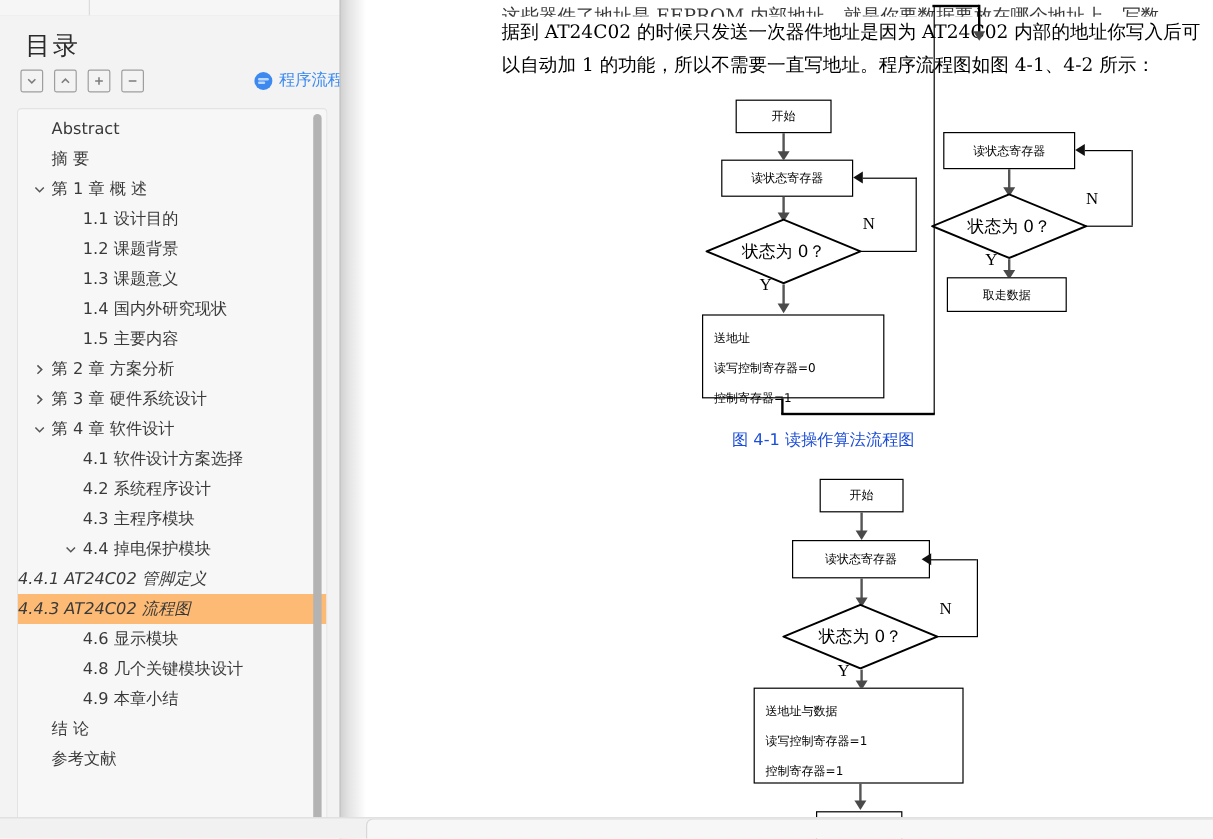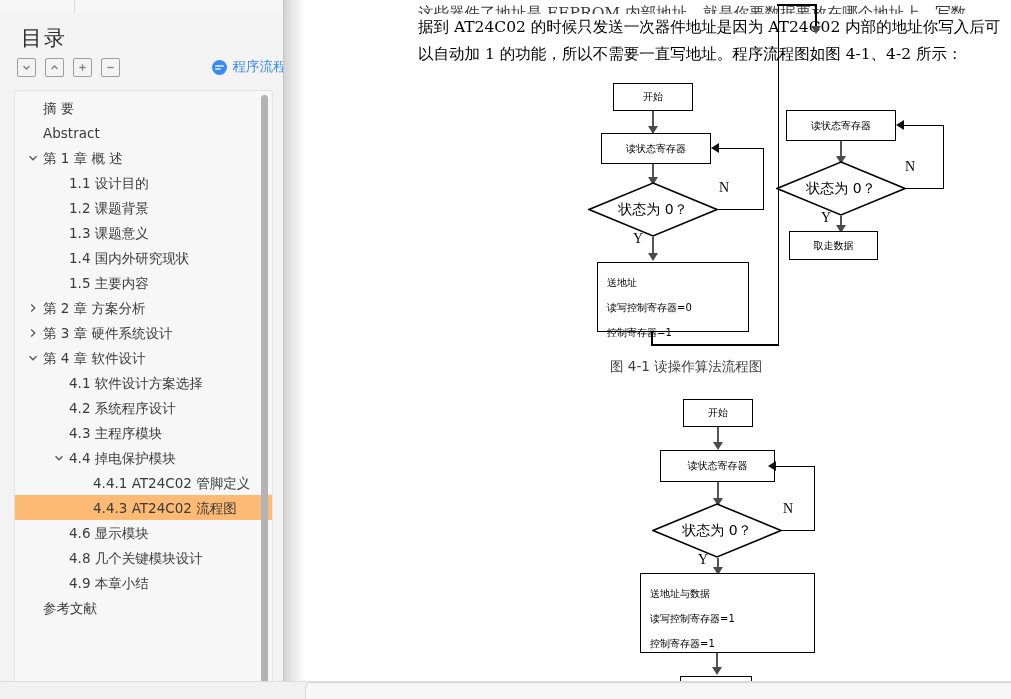--- a/index.html
+++ b/index.html
@@ -42,21 +42,21 @@
         background:#f7f7f7;border:1px solid #e3e3e3;border-bottom:none;
         border-top-left-radius:4px;border-top-right-radius:4px;overflow:hidden;}
   .tree{position:absolute;left:0;top:4px;right:0;}
   .node{position:relative;height:25px;line-height:25px;white-space:nowrap;cursor:pointer;}
   .node .lbl{font-size:13.5px;color:#3a3a3a;font-family:"DejaVu Sans","Liberation Sans",sans-serif;}
   .node.sel{background:#fdba74;}
   .caret{position:absolute;width:12px;height:25px;display:flex;align-items:center;justify-content:center;}
   .caret svg{display:block;}
   .lv0 .caret{left:12px;} .lv0 .lbl{margin-left:28px;}
   .lv0.nocaret .lbl{margin-left:28px;}
-  .lv1 .caret{left:38px;} .lv1 .lbl{margin-left:54px;} .lv2 .lbl{margin-left:78px;}
+  .lv1 .caret{left:38px;} .lv1 .lbl{margin-left:54px;} .lv2 .lbl{font-style:italic;}
 
   
   .tree-sb{position:absolute;right:4px;top:4px;width:7px;height:596px;}
   .tree-sb .thumb{position:absolute;left:0;top:0;width:7px;height:590px;background:#b3b3b3;border-radius:4px;}
 
   
   .panel-shadow{position:absolute;left:283px;top:0;width:22px;height:699px;
         background:linear-gradient(to right,#cfcfcf 0%,#e4e4e4 35%,#f2f2f2 70%,#ffffff 100%);}
   .panel-shadow .edge{position:absolute;left:0;top:0;width:1px;height:699px;background:#c4c4c4;}
 
@@ -66,31 +66,31 @@
   .para{position:absolute;left:113px;top:0px;width:580px;color:#000;
         font-family:"DejaVu Serif","Liberation Serif",serif;font-size:15.5px;line-height:27px;}
   .para .cut{display:block;height:14px;overflow:hidden;color:#3a3a3a;}
   .para .ln{display:block;white-space:nowrap;}
 
   
   .fc{position:absolute;}
   .bx{position:absolute;border:1.6px solid #000;background:#fff;
       font-family:"DejaVu Sans","Liberation Sans",sans-serif;font-size:10px;color:#000;
       display:flex;align-items:center;justify-content:center;box-sizing:border-box;}
-  .bx.multi{display:block;padding:7px 9px 0 9px;line-height:25px;text-align:left;margin-left:12px;}
+  .bx.multi{display:block;padding:7px 9px 0 9px;line-height:25px;text-align:left;}
   .dia{position:absolute;}
   .dia .dtxt{position:absolute;left:0;right:0;top:50%;transform:translateY(-50%);text-align:center;
       font-family:"DejaVu Sans","Liberation Sans",sans-serif;font-size:14px;color:#000;}
   .ln-v{position:absolute;width:2px;background:#555;}
   .ln-vk{position:absolute;width:1.6px;background:#000;}
   .ln-hk{position:absolute;height:1.6px;background:#000;}
   .arw-d{position:absolute;width:0;height:0;border-left:5.5px solid transparent;border-right:5.5px solid transparent;border-top:8px solid #4a4a4a;}
   .arw-l{position:absolute;width:0;height:0;border-top:5.5px solid transparent;border-bottom:5.5px solid transparent;border-right:8px solid #111;}
   .tag{position:absolute;font-family:"Liberation Serif","DejaVu Serif",serif;font-size:14px;color:#000;}
-  .cap{position:absolute;font-family:"DejaVu Sans","Liberation Sans",sans-serif;font-size:13.5px;color:#404040;white-space:nowrap;}
+  .cap{position:absolute;font-family:"DejaVu Sans","Liberation Sans",sans-serif;font-size:13.5px;color:#1d4ed8;white-space:nowrap;}
 
   
   .bottom-bar{position:absolute;left:0;bottom:0;width:1011px;height:17px;background:#f1f1f1;border-top:1px solid #dcdcdc;}
   .bottom-bar .rounded{position:absolute;left:305px;top:0;right:0;height:17px;background:#f7f7f7;
         border-top-left-radius:6px;border-top:1px solid #d8d8d8;border-left:1px solid #d8d8d8;}
 </style>
 </head>
 <body>
 
 <div class="app">
@@ -139,22 +139,22 @@
       </div>
 
       <div class="smart-btn">
         <div class="smart-ico"></div>
         <div class="smart-txt">程序流程图如图</div>
       </div>
     </div>
 
     <div class="tree-wrap">
       <div class="tree" id="tree-root">
+          <div class="node lv0 nocaret"><span class="lbl">Abstract</span></div>
           <div class="node lv0 nocaret"><span class="lbl">摘 要</span></div>
-          <div class="node lv0 nocaret"><span class="lbl">Abstract</span></div>
           <div class="node lv0"><span class="caret">
               <svg width="10" height="10" viewBox="0 0 10 10">
                 <polyline points="1.5,3.2 5,6.8 8.5,3.2" fill="none" stroke="#555" stroke-width="1.25"></polyline>
               </svg>
             </span><span class="lbl">第 1 章 概 述</span></div>
           <div class="node lv1 nocaret"><span class="lbl">1.1 设计目的</span></div>
           <div class="node lv1 nocaret"><span class="lbl">1.2 课题背景</span></div>
           <div class="node lv1 nocaret"><span class="lbl">1.3 课题意义</span></div>
           <div class="node lv1 nocaret"><span class="lbl">1.4 国内外研究现状</span></div>
           <div class="node lv1 nocaret"><span class="lbl">1.5 主要内容</span></div>
@@ -179,20 +179,21 @@
           <div class="node lv1"><span class="caret">
               <svg width="10" height="10" viewBox="0 0 10 10">
                 <polyline points="1.5,3.2 5,6.8 8.5,3.2" fill="none" stroke="#555" stroke-width="1.25"></polyline>
               </svg>
             </span><span class="lbl">4.4 掉电保护模块</span></div>
           <div class="node lv2 nocaret"><span class="lbl">4.4.1 AT24C02 管脚定义</span></div>
           <div class="node lv2 sel nocaret"><span class="lbl">4.4.3 AT24C02 流程图</span></div>
           <div class="node lv1 nocaret"><span class="lbl">4.6 显示模块</span></div>
           <div class="node lv1 nocaret"><span class="lbl">4.8 几个关键模块设计</span></div>
           <div class="node lv1 nocaret"><span class="lbl">4.9 本章小结</span></div>
+          <div class="node lv0 nocaret"><span class="lbl">结 论</span></div>
           <div class="node lv0 nocaret"><span class="lbl">参考文献</span></div>
           <div class="node lv0 nocaret"></div>
         </div>
       <div class="tree-sb">
         <div class="thumb"></div>
       </div>
     </div>
   </div>
 
   <div class="panel-shadow">
@@ -261,21 +262,21 @@
       <div class="ln-hk" style="left:600px;top:187.5px;width:39px;"></div>
       <div class="ln-vk" style="left:637.5px;top:125px;height:63px;"></div>
       <div class="ln-hk" style="left:599px;top:124.5px;width:39px;"></div>
       <div class="arw-l" style="left:591px;top:120px;"></div>
       <div class="tag" style="left:600px;top:159px;">N</div>
 
       <div class="ln-v" style="left:535px;top:216px;height:14px;"></div>
       <div class="arw-d" style="left:530.5px;top:225px;"></div>
       <div class="tag" style="left:516px;top:210px;">Y</div>
 
-      <div class="bx" style="left:484px;top:231px;width:89px;height:29px;">取走数据</div>
+      <div class="bx" style="left:484px;top:231px;width:100px;height:29px;">取走数据</div>
     </div>
 
     <div class="cap" style="left:305px;top:358px;">图 4-1  读操作算法流程图</div>
 
     <div class="fc" style="left:0;top:0;width:706px;height:699px;">
       <div class="bx" style="left:378px;top:399px;width:70px;height:28px;">开始</div>
       <div class="ln-v" style="left:412px;top:427px;height:18px;"></div>
       <div class="arw-d" style="left:407.5px;top:442px;"></div>
 
       <div class="bx" style="left:355px;top:450px;width:115px;height:32px;">读状态寄存器</div>

